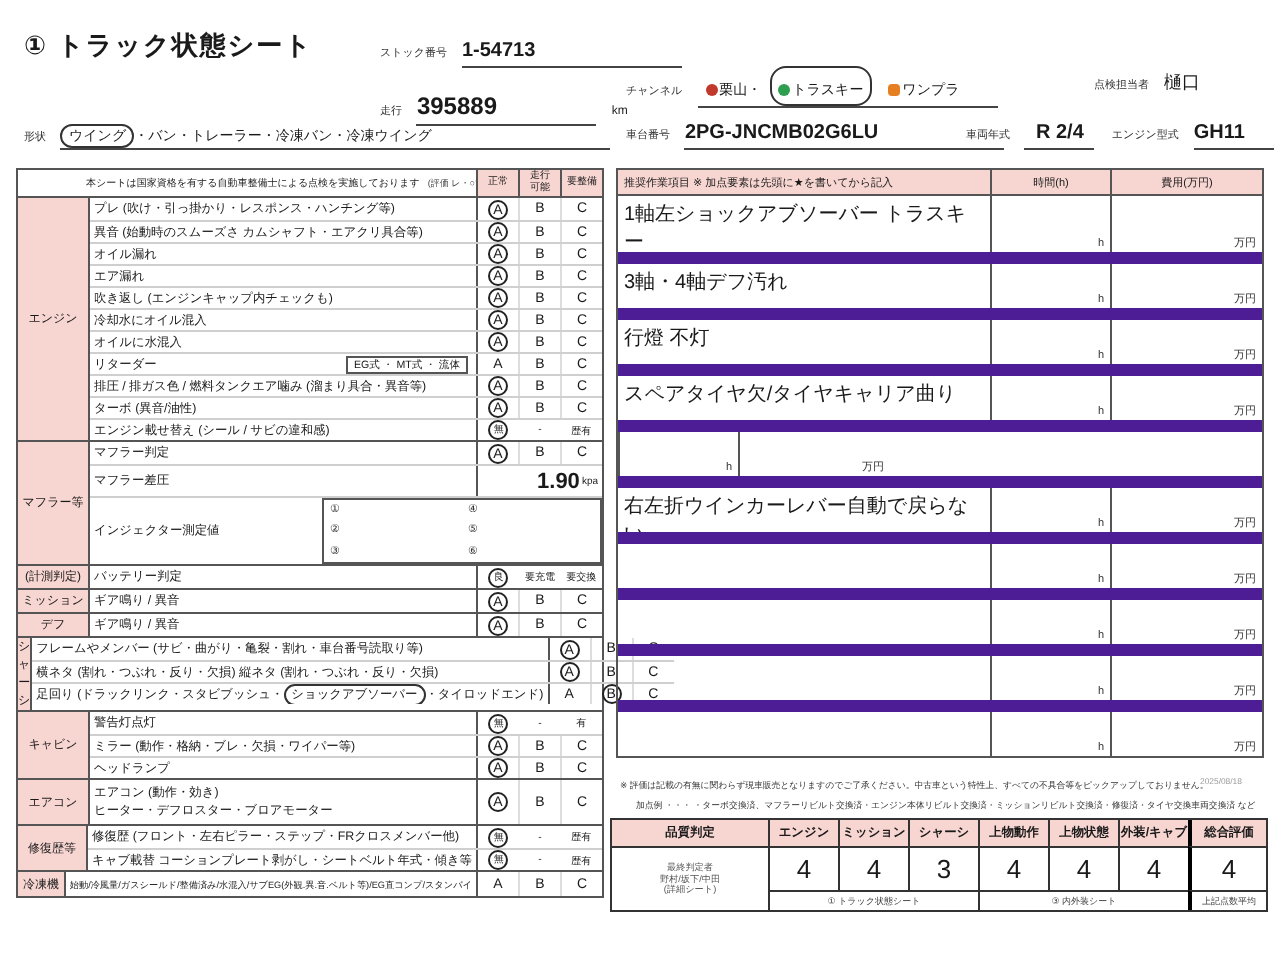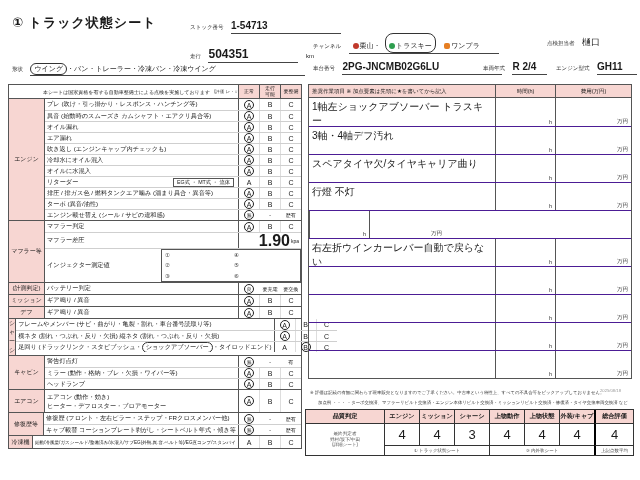--- a/index.html
+++ b/index.html
@@ -38,35 +38,35 @@
   .lbl { flex:1; display:flex; align-items:center; padding:0 2px; font-size:6.2px; white-space:nowrap; overflow:hidden; }
   .lbl.tiny { font-size:4.6px; }
   .lbl.two { flex-direction:column; align-items:flex-start; justify-content:center; line-height:1.5; }
   .rbox { border:1px solid #555; font-size:5.3px; padding:0 3px; margin-left:auto; margin-right:2px; }
   .grades { width:63px; border-left:1px solid #555; display:flex; }
   .gcol { flex:1; display:flex; align-items:center; justify-content:center; font-size:7px; }
   .grades:not(.nosep) .gcol + .gcol { border-left:1px solid #ddd; }
   .gcol.small { font-size:5px; }
   .circ { display:inline-block; min-width:10px; height:10px; line-height:9px; text-align:center; border:1px solid #222; border-radius:50%; }
   .gspan { width:63px; border-left:1px solid #555; display:flex; align-items:center; justify-content:flex-end; padding-right:2px; }
-  .gspan .big { font-size:16px; font-weight:bold; }
+  .gspan .big { font-size:11px; font-weight:bold; }
   .gspan .med { font-size:9px; font-weight:bold; }
   .gspan .pre { font-size:5px; margin-right:3px; }
   .gspan .unit { font-size:5px; margin-left:1px; }
   .injbox { width:140px; border:1px solid #555; margin:0; display:grid; grid-auto-flow:column; grid-template-rows:repeat(3,1fr); grid-template-columns:1fr 1fr; }
   .injcell { font-size:5.5px; display:flex; align-items:center; padding-left:3px; color:#333; }
 
   
   .wtable { position:absolute; left:308px; top:84px; width:324px; border:1px solid #555; }
   .whead { display:flex; height:13px; background:#f7d6d2; border-bottom:1px solid #555; }
   .whead .wt { flex:1; font-size:5.5px; display:flex; align-items:center; padding-left:3px; }
   .whead .wtime { width:60px; border-left:1px solid #555; font-size:5.5px; display:flex; align-items:center; justify-content:center; }
   .whead .wcost { width:76px; border-left:1px solid #555; font-size:5.5px; display:flex; align-items:center; justify-content:center; }
   .wrow { display:flex; height:28px; }
-  .wrow + .wrow { border-top:1px solid #4c1d95; }
+  .wrow + .wrow { border-top:6px solid #4c1d95; }
   .wrow .wtext { flex:1; font-size:10px; padding:2px 3px; overflow:hidden; }
   .wrow .wtime { width:60px; border-left:1px solid #555; position:relative; }
   .wrow .wcost { width:76px; border-left:1px solid #555; position:relative; }
   .cunit { position:absolute; right:3px; bottom:1px; font-size:5.5px; color:#333; }
 
   
   .fn1 { position:absolute; left:310px; top:390px; width:300px; font-size:4.4px; color:#333; line-height:1.3; }
   .fn-date { position:absolute; left:600px; top:388px; font-size:4.2px; color:#999; }
   .fn2 { position:absolute; left:318px; top:400px; width:310px; font-size:4.4px; color:#333; }
 
@@ -87,21 +87,21 @@
 
   <div class="hdr-title">① トラック状態シート</div>
 
   <div class="fld" style="left:190px; top:15px;">
     <span class="flab">ストック番号</span>
     <span class="uline" style="width:110px;"><span class="val-md">1-54713</span></span>
   </div>
 
   <div class="fld" style="left:190px; top:44px;">
     <span class="flab">走行</span>
-    <span class="uline" style="width:90px;"><span class="val-lg">504351</span></span>
+    <span class="uline" style="width:90px;"><span class="val-lg">395889</span></span>
     <span class="unit-sm">km</span>
   </div>
 
   <div class="fld" style="left:12px; top:57px;">
     <span class="flab">形状</span>
     <span class="uline" style="width:275px; font-size:7px;">
       <span class="sel-oval">ウイング</span><span>・バン・トレーラー・冷凍バン・冷凍ウイング</span>
     </span>
   </div>
 
@@ -119,21 +119,21 @@
     <span class="val-sm" style="font-weight:normal;">樋口</span>
   </div>
 
   <div class="fld" style="left:313px; top:56px;">
     <span class="flab">車台番号</span>
     <span class="uline" style="width:160px;"><span class="val-md">2PG-JNCMB02G6LU</span></span>
   </div>
 
   <div class="fld" style="left:483px; top:56px;">
     <span class="flab">車両年式</span>
-    <span class="uline" style="width:35px;"><span class="val-md">R 2/4</span></span>
+    <span class="uline" style="width:35px;text-align:center;"><span class="val-md">R 2/4</span></span>
     <span class="flab" style="margin-left:4px;">エンジン型式</span>
     <span class="uline" style="width:40px;"><span class="val-md">GH11</span></span>
   </div>
 
   <div class="ltable">
     <div class="lhead">
       <div class="lnote">
         <span>本シートは国家資格を有する自動車整備士による点検を実施しております</span>
         <span class="lnote2">(評価 レ・○でOK)</span>
       </div>
@@ -539,30 +539,30 @@
         <div class="wrow">
           <div class="wtext">3軸・4軸デフ汚れ</div>
           <div class="wtime">
             <span class="cunit">h</span>
           </div>
           <div class="wcost">
             <span class="cunit">万円</span>
           </div>
         </div>
         <div class="wrow">
+          <div class="wtext">行燈 不灯</div>
+          <div class="wtime">
+            <span class="cunit">h</span>
+          </div>
+          <div class="wcost">
+            <span class="cunit">万円</span>
+          </div>
+        </div>
+        <div class="wrow">
           <div class="wtext">スペアタイヤ欠/タイヤキャリア曲り</div>
-          <div class="wtime">
-            <span class="cunit">h</span>
-          </div>
-          <div class="wcost">
-            <span class="cunit">万円</span>
-          </div>
-        </div>
-        <div class="wrow">
-          <div class="wtext">行燈 不灯</div>
           <div class="wtime">
             <span class="cunit">h</span>
           </div>
           <div class="wcost">
             <span class="cunit">万円</span>
           </div>
         </div>
         <div class="wrow">
           <div class="wtime">
             <span class="cunit">h</span>

